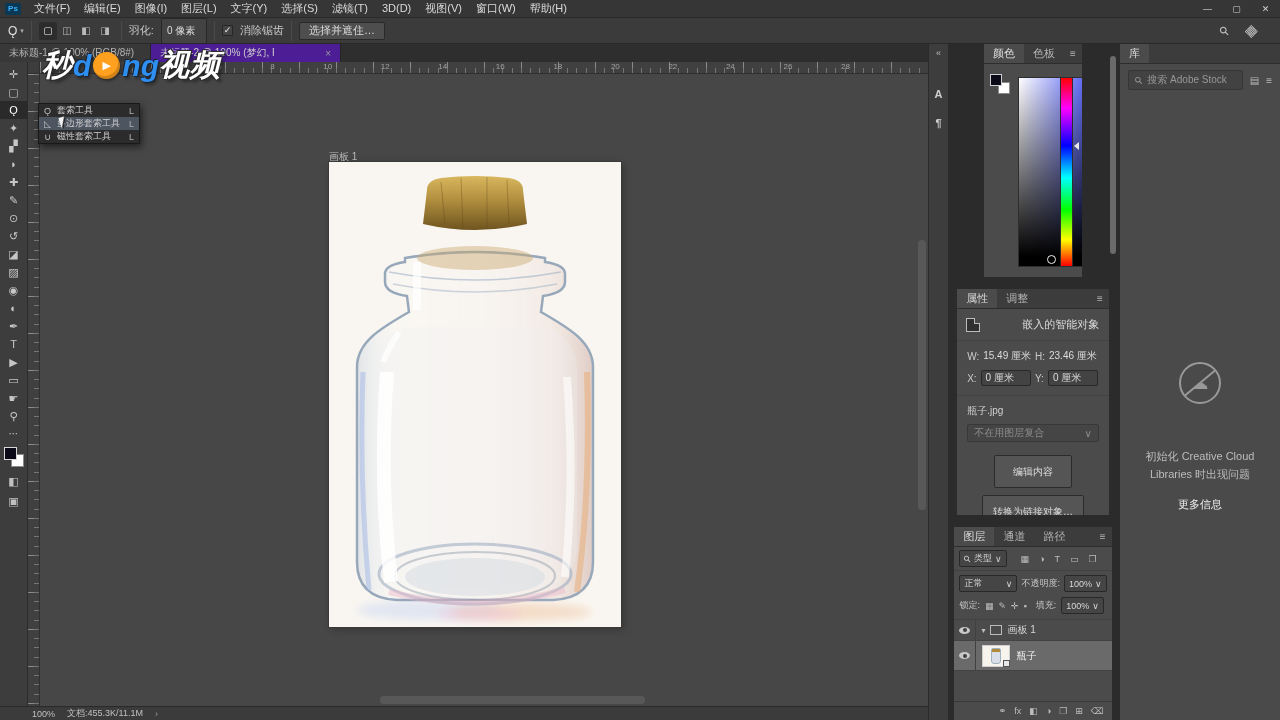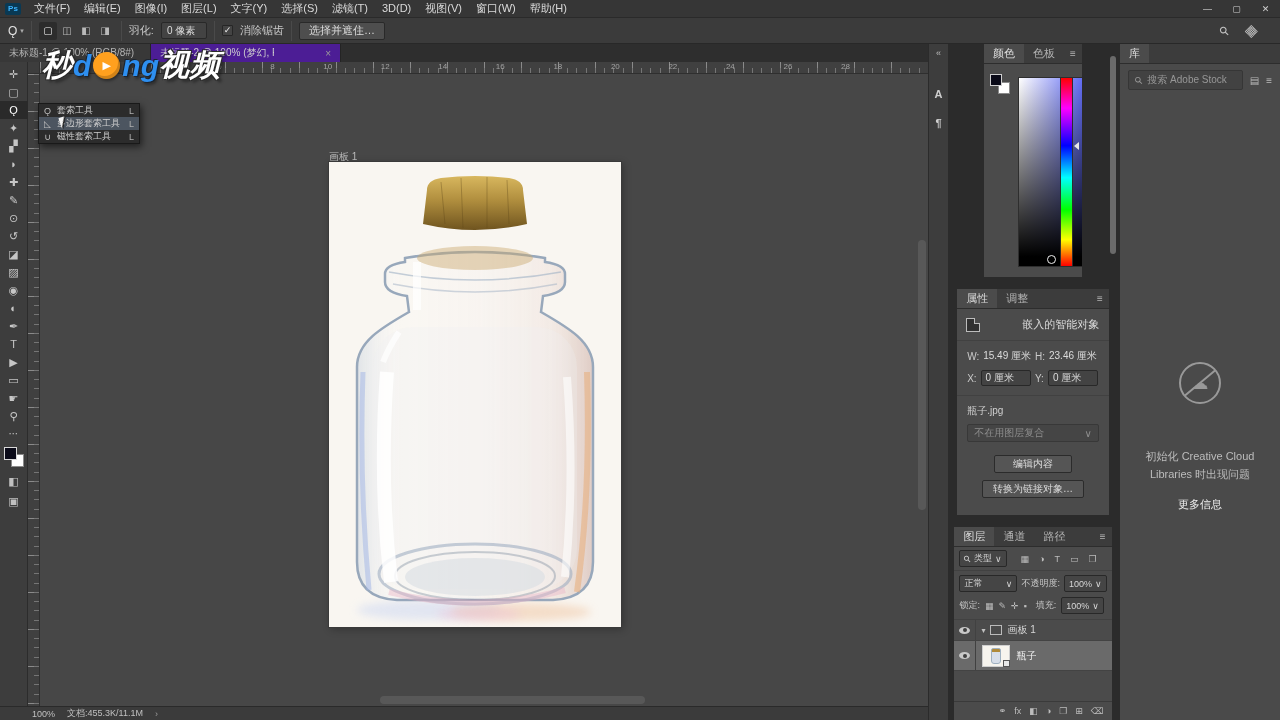--- a/index.html
+++ b/index.html
@@ -17,21 +17,21 @@
 
   
   .optionsbar { position:absolute; top:18px; left:0; right:0; height:26px; background:#3b3b3b; border-bottom:1px solid #282828; display:flex; align-items:center; gap:7px; padding:0 8px; z-index:25; }
   .tool-chip { display:flex; align-items:center; gap:3px; color:#e2e2e2; font-size:12px; }
   .chip-caret { font-size:7px; color:#aaa; }
   .v-sep { width:1px; height:20px; background:#2d2d2d; border-right:1px solid #4a4a4a; }
   .mode-group { display:flex; gap:1px; }
   .mode-btn { width:18px; height:18px; display:flex; align-items:center; justify-content:center; color:#b9b9b9; font-size:10px; border-radius:2px; }
   .mode-btn.active { background:#2c2c2c; color:#eee; }
   .ob-label { font-size:11px; color:#c8c8c8; white-space:nowrap; }
-  .ob-input { min-width:46px; height:17px; background:#434343; border:1px solid #282828; border-radius:2px; font-size:10px; color:#ddd; display:flex; align-items:center; padding:0 5px; }
+  .ob-input { min-width:46px; height:26px; background:#434343; border:1px solid #282828; border-radius:2px; font-size:10px; color:#ddd; display:flex; align-items:center; padding:0 5px; }
   .checkbox { width:11px; height:11px; background:#444; border:1px solid #262626; border-radius:1px; color:#eee; font-size:9px; line-height:9px; text-align:center; }
   .ob-btn { height:18px; padding:0 9px; background:#4e4e4e; border:1px solid #292929; border-radius:2px; font-size:11px; color:#dcdcdc; display:flex; align-items:center; white-space:nowrap; }
   .ob-right { margin-left:auto; display:flex; gap:16px; margin-right:16px; color:#c2c2c2; font-size:12px; }
   .rot45 { display:inline-block; transform:rotate(-45deg); }
 
   
   .tabbar { position:absolute; top:44px; left:0; width:928px; height:18px; background:#2e2e2e; display:flex; z-index:5; }
   .doc-tab { display:flex; align-items:center; padding:0 9px; background:#383838; border-right:1px solid #242424; font-size:10px; color:#b3b3b3; max-width:190px; }
   .doc-tab.active { background:#4c1d95; color:#cfcfcf;gap:44px; }
   .tab-title { white-space:nowrap; overflow:hidden; }
@@ -122,21 +122,21 @@
   .so-icon { width:14px; height:14px; border:1px solid #bcbcbc; background:#303030; position:relative; flex:0 0 auto; }
   .so-icon::after { content:""; position:absolute; right:-1px; top:-1px; width:5px; height:5px; background:#4b4b4b; border-left:1px solid #bcbcbc; border-bottom:1px solid #bcbcbc; }
   .props-title { font-size:11px; color:#dadada; white-space:nowrap;margin-left:35px; }
   .dim-block { padding:8px 10px 9px; border-bottom:1px solid #414141; display:grid; grid-template-columns:1fr 1fr; gap:7px 4px; font-size:10px; color:#c9c9c9; }
   .dim-cell { display:flex; align-items:center; gap:4px; white-space:nowrap; }
   .dim-value { color:#dcdcdc; }
   .dim-input { width:50px; height:16px; background:#434343; border:1px solid #282828; border-radius:2px; display:flex; align-items:center; padding:0 4px; color:#dcdcdc; }
   .file-name { padding:8px 10px 3px; font-size:10px; color:#cfcfcf; }
   .comp-select { margin:3px 10px 0; height:18px; background:#454545; border:1px solid #383838; border-radius:2px; display:flex; align-items:center; justify-content:space-between; padding:0 6px; font-size:10px; color:#8e8e8e; }
   .props-buttons { display:flex; flex-direction:column; align-items:center; gap:7px; margin-top:13px; }
-  .p-btn { min-width:78px; height:18px; background:#555; border:1px solid #2b2b2b; border-radius:2px; font-size:10px; color:#dcdcdc; display:flex; align-items:center; justify-content:center; padding:0 10px; white-space:nowrap; }
+  .p-btn { min-width:78px; height:33px; background:#555; border:1px solid #2b2b2b; border-radius:2px; font-size:10px; color:#dcdcdc; display:flex; align-items:center; justify-content:center; padding:0 10px; white-space:nowrap; }
 
   
   .l-filter { display:flex; align-items:center; gap:4px; padding:3px 5px; border-bottom:1px solid #414141; }
   .kind-box { display:flex; align-items:center; gap:3px; height:17px; background:#454545; border:1px solid #282828; border-radius:2px; padding:0 4px; font-size:9px; color:#d0d0d0; }
   .l-ficons { display:flex; flex:1; justify-content:space-evenly; align-items:center; color:#bdbdbd; font-size:9px; }
   .l-blend { display:flex; align-items:center; gap:4px; padding:4px 5px 2px; font-size:9px; color:#c6c6c6; }
   .blend-box { width:58px; height:17px; background:#454545; border:1px solid #282828; border-radius:2px; display:flex; align-items:center; justify-content:space-between; padding:0 4px; font-size:9px; color:#d6d6d6; }
   .op-box { height:17px; background:#454545; border:1px solid #282828; border-radius:2px; display:flex; align-items:center; gap:3px; padding:0 4px; color:#d6d6d6; font-size:9px; }
   .l-lock { display:flex; align-items:center; gap:5px; padding:3px 5px 5px; font-size:9px; border-bottom:1px solid #414141; color:#c6c6c6; }
   .lock-ic { color:#bdbdbd; font-size:9px; }

